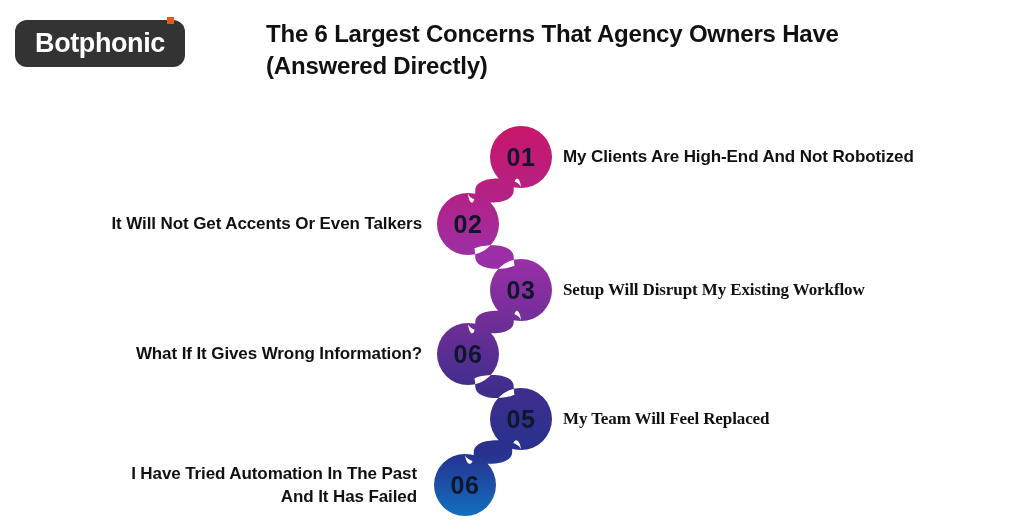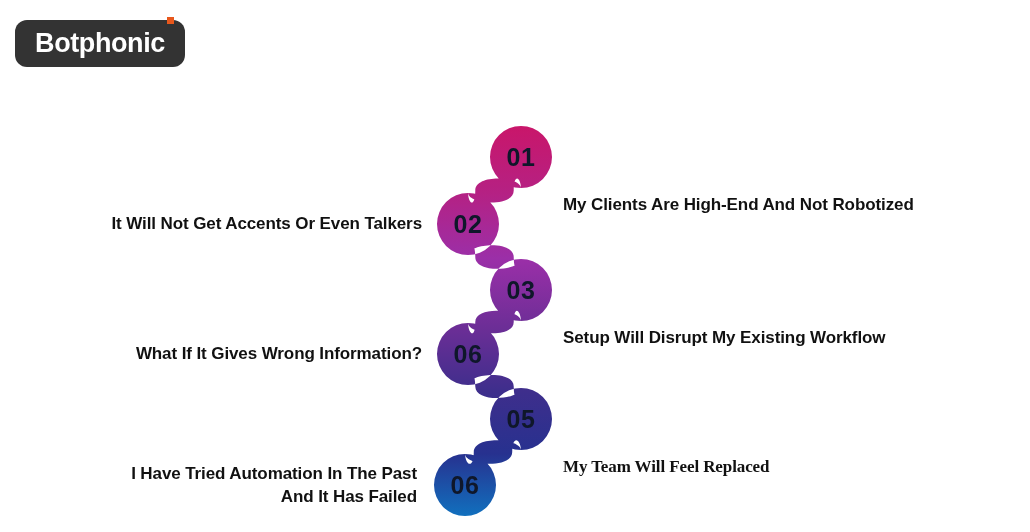--- a/index.html
+++ b/index.html
@@ -96,38 +96,38 @@
     font-family: "Liberation Sans", sans-serif;
     font-size: 17px;
     font-weight: bold;
     line-height: 1.38;
     letter-spacing: -0.1px;
     white-space: pre-line;
   }
   .step-label.right {
     text-align: left;
     transform: translateY(-50%);
-    margin-top: 48px;
   }
   .step-label.left {
     text-align: right;
     transform: translate(-100%, -50%);
     padding-left: 36px;
   }
 </style>
 </head>
 <body>
 
 <div id="canvas">
 
   <div class="logo-badge">
     <span class="logo-text">Botphonic</span>
     <span class="logo-dot"></span>
   </div>
 
+  <div class="page-title">The 6 Largest Concerns That Agency Owners Have (Answered Directly)</div>
 
   <svg id="snake" viewBox="0 0 1030 532">
     <defs>
       <linearGradient id="snakeGrad" x1="0" y1="0" x2="0" y2="1">
         <stop offset="0.00" stop-color="#C9166A" id="gs0"></stop>
         <stop offset="0.17" stop-color="#B52183" id="gs1"></stop>
         <stop offset="0.34" stop-color="#9B2FA8" id="gs2"></stop>
         <stop offset="0.52" stop-color="#6B2E96" id="gs3"></stop>
         <stop offset="0.68" stop-color="#3E2E8C" id="gs4"></stop>
         <stop offset="0.84" stop-color="#27318F" id="gs5"></stop>
@@ -136,21 +136,21 @@
     </defs>
     <path id="snakeBody" fill="url(#snakeGrad)" d="M 521.00,126.00 A 31 31 0 0 1 521.00,188.00 C 520.38,176.22 513.72,173.45 513.72,190.50 C 513.72,207.55 468.62,204.78 468.00,193.00 A 31 31 0 0 1 468.00,255.00 C 468.62,243.22 475.28,239.95 475.28,257.00 C 475.28,274.05 520.38,270.78 521.00,259.00 A 31 31 0 0 1 521.00,321.00 C 520.38,309.22 513.72,304.95 513.72,322.00 C 513.72,339.05 468.62,334.78 468.00,323.00 A 31 31 0 0 1 468.00,385.00 C 468.62,373.22 475.28,369.45 475.28,386.50 C 475.28,403.55 520.38,399.78 521.00,388.00 A 31 31 0 0 1 521.00,450.00 C 520.38,438.22 512.22,434.95 512.22,452.00 C 512.22,469.05 465.62,465.78 465.00,454.00 A 31 31 0 0 1 465.00,516.00 A 31 31 0 0 1 465.00,454.00 C 465.62,465.78 473.78,469.05 473.78,452.00 C 473.78,434.95 520.38,438.22 521.00,450.00 A 31 31 0 0 1 521.00,388.00 C 520.38,399.78 513.72,403.55 513.72,386.50 C 513.72,369.45 468.62,373.22 468.00,385.00 A 31 31 0 0 1 468.00,323.00 C 468.62,334.78 475.28,339.05 475.28,322.00 C 475.28,304.95 520.38,309.22 521.00,321.00 A 31 31 0 0 1 521.00,259.00 C 520.38,270.78 513.72,274.05 513.72,257.00 C 513.72,239.95 468.62,243.22 468.00,255.00 A 31 31 0 0 1 468.00,193.00 C 468.62,204.78 475.28,207.55 475.28,190.50 C 475.28,173.45 520.38,176.22 521.00,188.00 A 31 31 0 0 1 521.00,126.00 Z"></path>
   </svg>
 
   <div id="steps-layer">
       <div class="step-number" style="left: 521px; top: 157px;">01</div>
       <div class="step-label right" style="top: 157px; left: 563px;">My Clients Are High-End And Not Robotized</div>
       <div class="step-number" style="left: 468px; top: 224px;">02</div>
       <div class="step-label left" style="top: 224px; left: 422px;">It Will Not Get Accents Or Even Talkers</div>
       <div class="step-number" style="left: 521px; top: 290px;">03</div>
-      <div class="step-label right" style="top: 290px; left: 563px;">Setup Will Disrupt My Existing Workflow</div>
+      <div class="step-label right" style="top: 290px; left: 563px; font-family: Liberation Serif, serif;">Setup Will Disrupt My Existing Workflow</div>
       <div class="step-number" style="left: 468px; top: 354px;">06</div>
       <div class="step-label left" style="top: 354px; left: 422px;">What If It Gives Wrong Information?</div>
       <div class="step-number" style="left: 521px; top: 419px;">05</div>
       <div class="step-label right" style="top: 419px; left: 563px; font-family: Liberation Serif, serif;">My Team Will Feel Replaced</div>
       <div class="step-number" style="left: 465px; top: 485px;">06</div>
       <div class="step-label left" style="top: 485px; left: 408px; margin-left: 9px;">I Have Tried Automation In The Past
 And It Has Failed</div>
     </div>
 
 </div>

